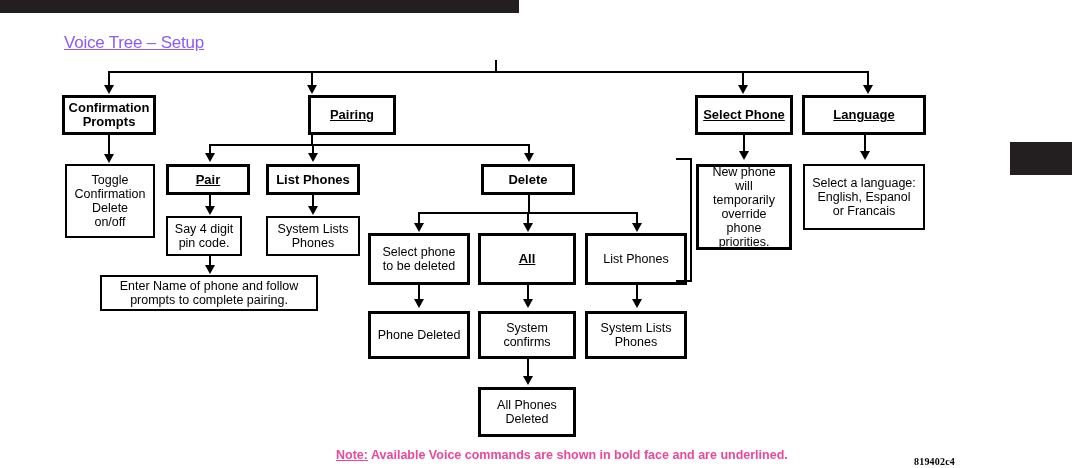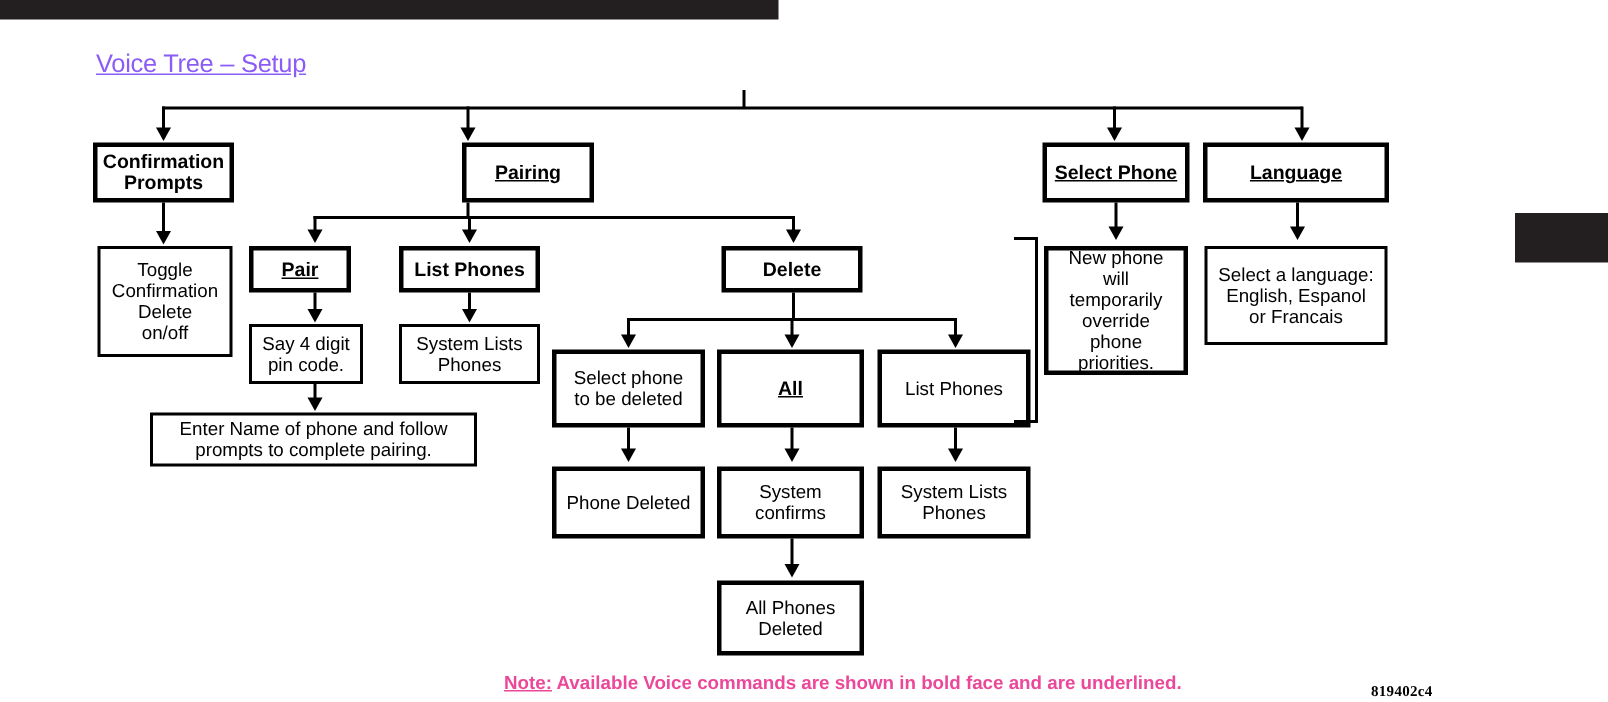--- a/index.html
+++ b/index.html
@@ -114,21 +114,21 @@
     <span class="txt">Language</span>
   </div>
 
   <div class="node" style="left:65px;top:164px;width:90px;height:74px;">
     <span class="txt">Toggle
 Confirmation
 Delete
 on/off</span>
   </div>
 
-  <div class="node cmd heavy" style="left:166px;top:164px;width:68px;height:31px;">
+  <div class="node cmd heavy" style="left:166px;top:164px;width:84px;height:31px;">
     <span class="txt">Pair</span>
   </div>
 
   <div class="node cmdplain heavy" style="left:266px;top:164px;width:94px;height:31px;">
     <span class="txt">List Phones</span>
   </div>
 
   <div class="node cmdplain heavy" style="left:481px;top:164px;width:94px;height:31px;">
     <span class="txt">Delete</span>
   </div>

